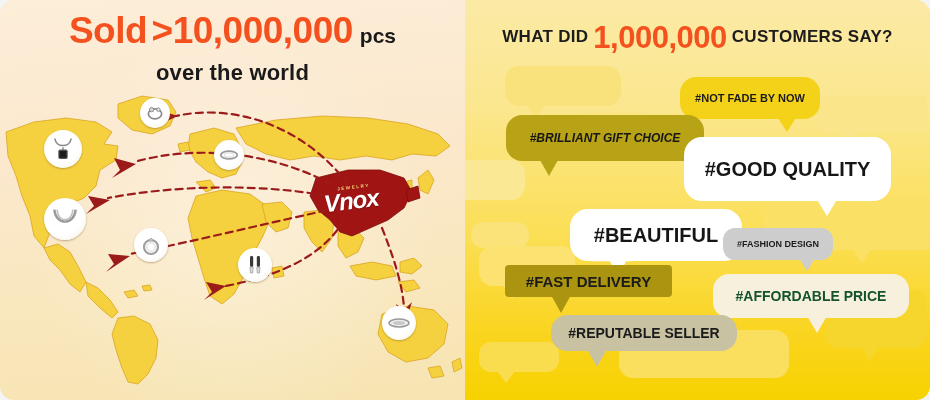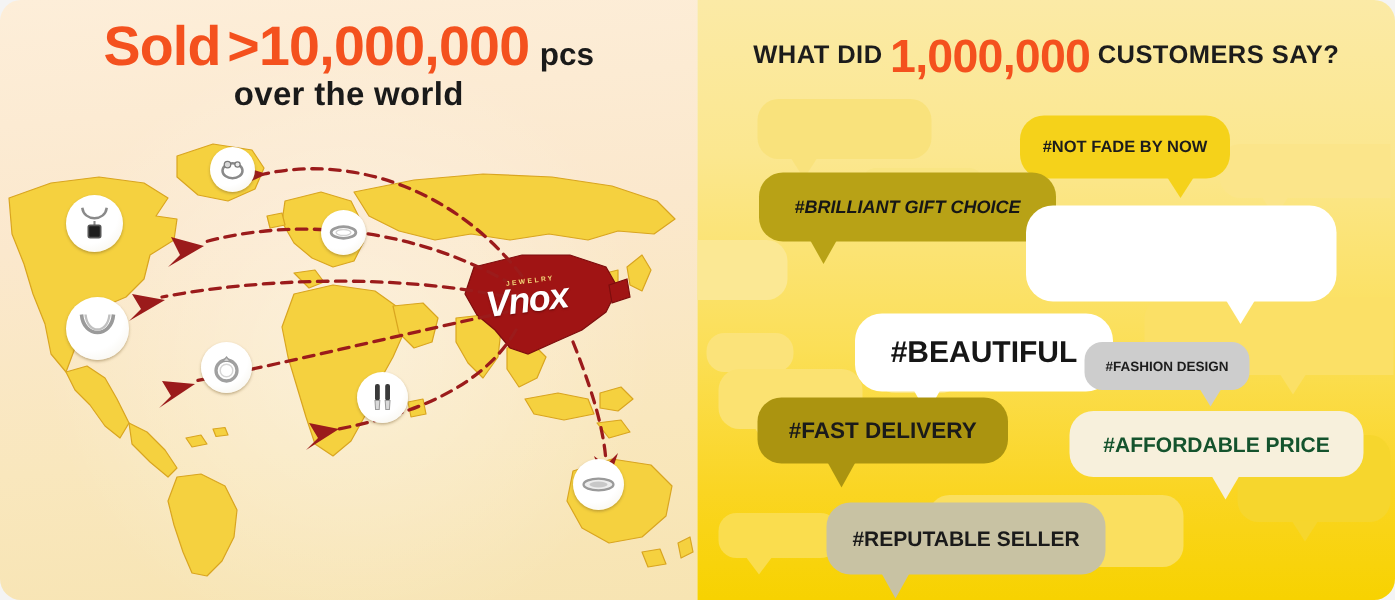--- a/index.html
+++ b/index.html
@@ -36,21 +36,21 @@
     letter-spacing:-.5px;vertical-align:baseline;
   }
   .sold-num{
     font-size:37px;font-weight:bold;color:#f4511e;letter-spacing:-.5px;text-align:center;
   }
   .sold-pcs{
     font-size:21px;font-weight:bold;color:#1a1a1a;margin-left:7px;
     vertical-align:baseline;
   }
   .sold-sub{
-    margin-top:1px;font-size:22px;font-weight:bold;color:#1a1a1a;
+    margin-top:11px;font-size:22px;font-weight:bold;color:#1a1a1a;
     letter-spacing:.2px;
   }
 
   
   #map-wrap{position:absolute;left:0;top:86px;width:465px;height:300px;z-index:2;}
   #map-wrap svg{display:block;width:465px;height:300px;}
 
   .pin{
     position:absolute;border-radius:50%;
     background:radial-gradient(circle at 38% 32%, #ffffff 0%, #ffffff 58%, #f3f0e6 100%);
@@ -291,42 +291,43 @@
       <span class="lbl" style="font-size:11px;color:#1c1c1c;">#NOT FADE BY NOW</span>
       <span class="tail" style="left:98px;bottom:-13px;border-top:14px solid #f5d21a;"></span>
     </div>
 
     <div class="bub" style="left:41px;top:115px;width:198px;height:46px;background:#b8a216;font-style:italic;">
       <span class="lbl" style="font-size:12px;color:#161616;">#BRILLIANT GIFT CHOICE</span>
       <span class="tail" style="left:34px;bottom:-15px;border-top:16px solid #b8a216;"></span>
     </div>
 
     <div class="bub" style="left:219px;top:137px;width:207px;height:64px;background:#ffffff;border-radius:18px;">
+      <span class="lbl" style="font-size:20px;color:#161616;">#GOOD QUALITY</span>
       <span class="tail" style="left:132px;bottom:-15px;border-left:11px solid transparent;border-right:11px solid transparent;border-top:18px solid #ffffff;"></span>
     </div>
 
     <div class="bub" style="left:105px;top:209px;width:172px;height:52px;background:#ffffff;border-radius:18px;">
       <span class="lbl" style="font-size:20px;color:#161616;text-align:center;">#BEAUTIFUL</span>
       <span class="tail" style="left:38px;bottom:-15px;border-left:10px solid transparent;border-right:10px solid transparent;border-top:18px solid #ffffff;"></span>
     </div>
 
     <div class="bub" style="left:258px;top:228px;width:110px;height:32px;background:#cdcdcd;border-radius:12px;">
       <span class="lbl" style="font-size:9px;color:#1c1c1c;">#FASHION DESIGN</span>
       <span class="tail" style="left:76px;bottom:-11px;border-left:8px solid transparent;border-right:8px solid transparent;border-top:13px solid #cdcdcd;"></span>
     </div>
 
-    <div class="bub" style="left:40px;top:265px;width:167px;height:44px;background:#ab9410;border-radius:16px;">
+    <div class="bub" style="left:40px;top:265px;width:167px;height:32px;background:#ab9410;border-radius:4px;">
       <span class="lbl" style="font-size:15px;color:#1a1a1a;">#FAST DELIVERY</span>
       <span class="tail" style="left:46px;bottom:-16px;border-left:10px solid transparent;border-right:10px solid transparent;border-top:18px solid #ab9410;"></span>
     </div>
 
     <div class="bub" style="left:248px;top:274px;width:196px;height:44px;background:#f7f0dc;border-radius:16px;">
       <span class="lbl" style="font-size:14px;color:#14532d;">#AFFORDABLE PRICE</span>
       <span class="tail" style="left:94px;bottom:-15px;border-left:10px solid transparent;border-right:10px solid transparent;border-top:17px solid #f7f0dc;"></span>
     </div>
 
-    <div class="bub" style="left:86px;top:335px;width:186px;height:48px;background:#c8c2a3;border-radius:16px;">
+    <div class="bub" style="left:86px;top:315px;width:186px;height:36px;background:#c8c2a3;border-radius:16px;">
       <span class="lbl" style="font-size:14px;color:#1a1a1a;">#REPUTABLE SELLER</span>
       <span class="tail" style="left:36px;bottom:-16px;border-left:10px solid transparent;border-right:10px solid transparent;border-top:18px solid #c8c2a3;"></span>
     </div>
 
   </div>
 </div>
 
 </body></html>

